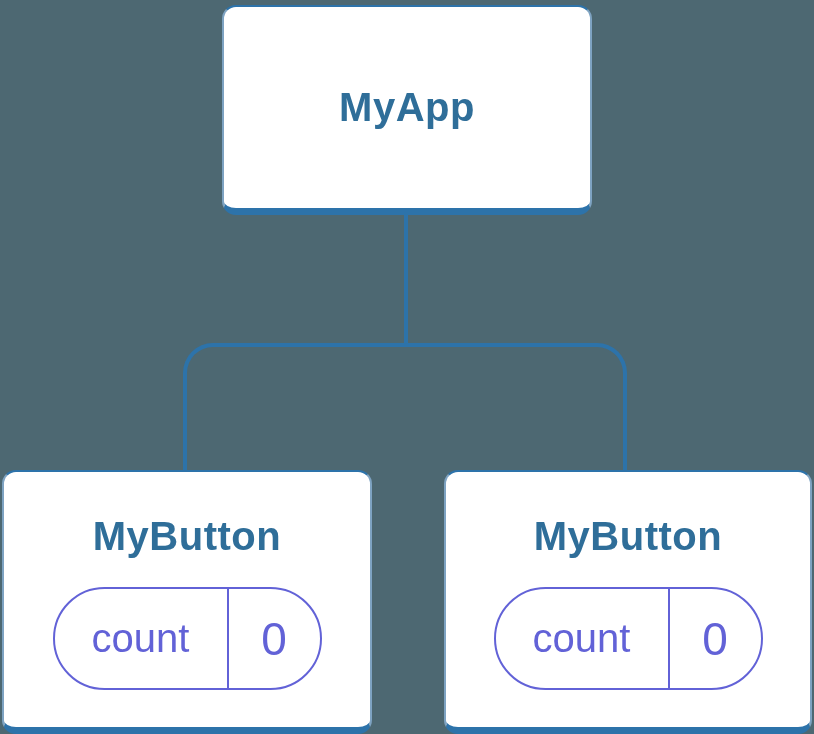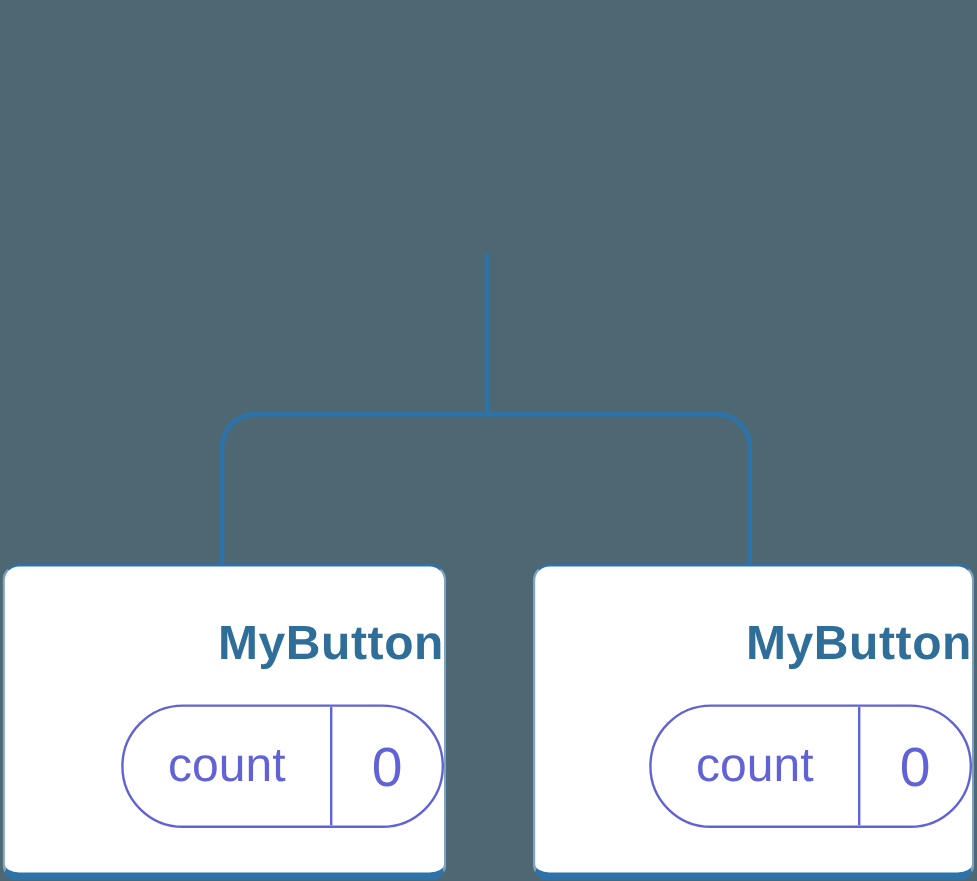--- a/index.html
+++ b/index.html
@@ -51,21 +51,21 @@
     left: 183px; top: 343px;
     width: 444px; height: 127px;
     border: 4px solid var(--connector-color);
     border-bottom: none;
     border-radius: 30px 30px 0 0;
   }
   .child-box {
     top: 470px;
     width: 370px; height: 264px;
     display: flex; flex-direction: column;
-    align-items: flex-end;
+    align-items: center;
     padding-top: 42px;
     gap: 28px;
   }
   .child-box.left  { left: 2px; }
   .child-box.right { left: 444px; width: 368px; }
   .state-pill {
     width: 269px; height: 103px;
     border: 2px solid var(--state-pill-color);
     border-radius: 52px;
     display: flex;
@@ -84,20 +84,23 @@
     display: flex; align-items: center; justify-content: center;
     color: var(--state-pill-color);
     font-size: 46px;
   }
 </style>
 </head>
 <body>
 
 <div class="stage">
 
+  <div class="component-box root-box">
+    <div class="component-title">MyApp</div>
+  </div>
 
   <div class="connector-stem"></div>
   <div class="connector-bracket"></div>
 
   <div class="component-box child-box left">
     <div class="component-title">MyButton</div>
     <div class="state-pill">
       <div class="pill-key">count</div>
       <div class="pill-value">0</div>
     </div>

